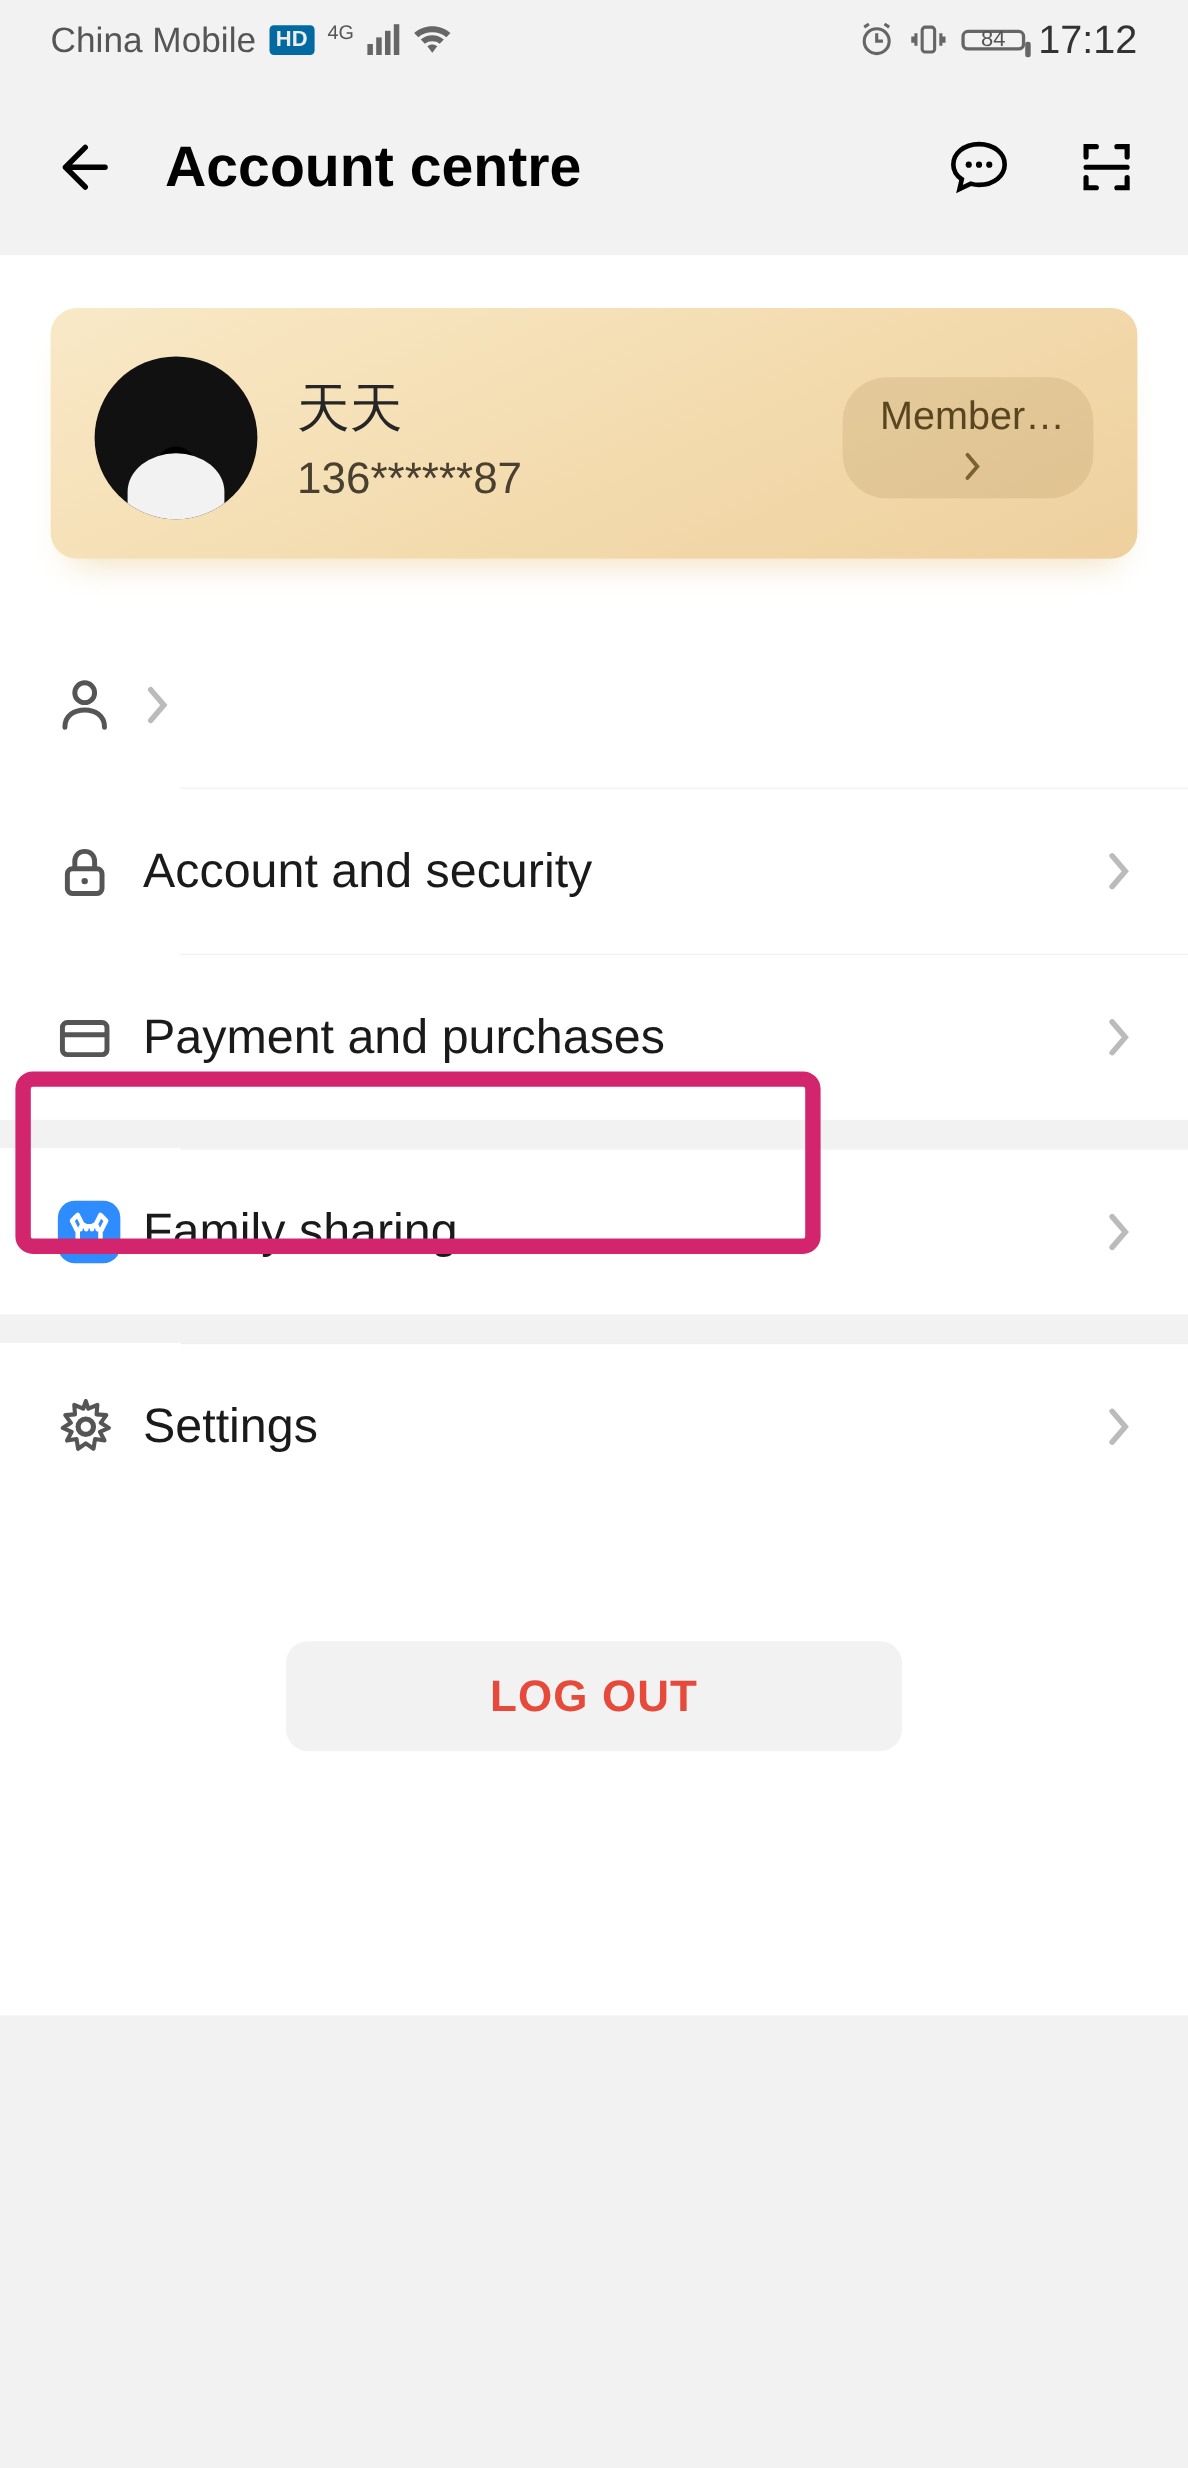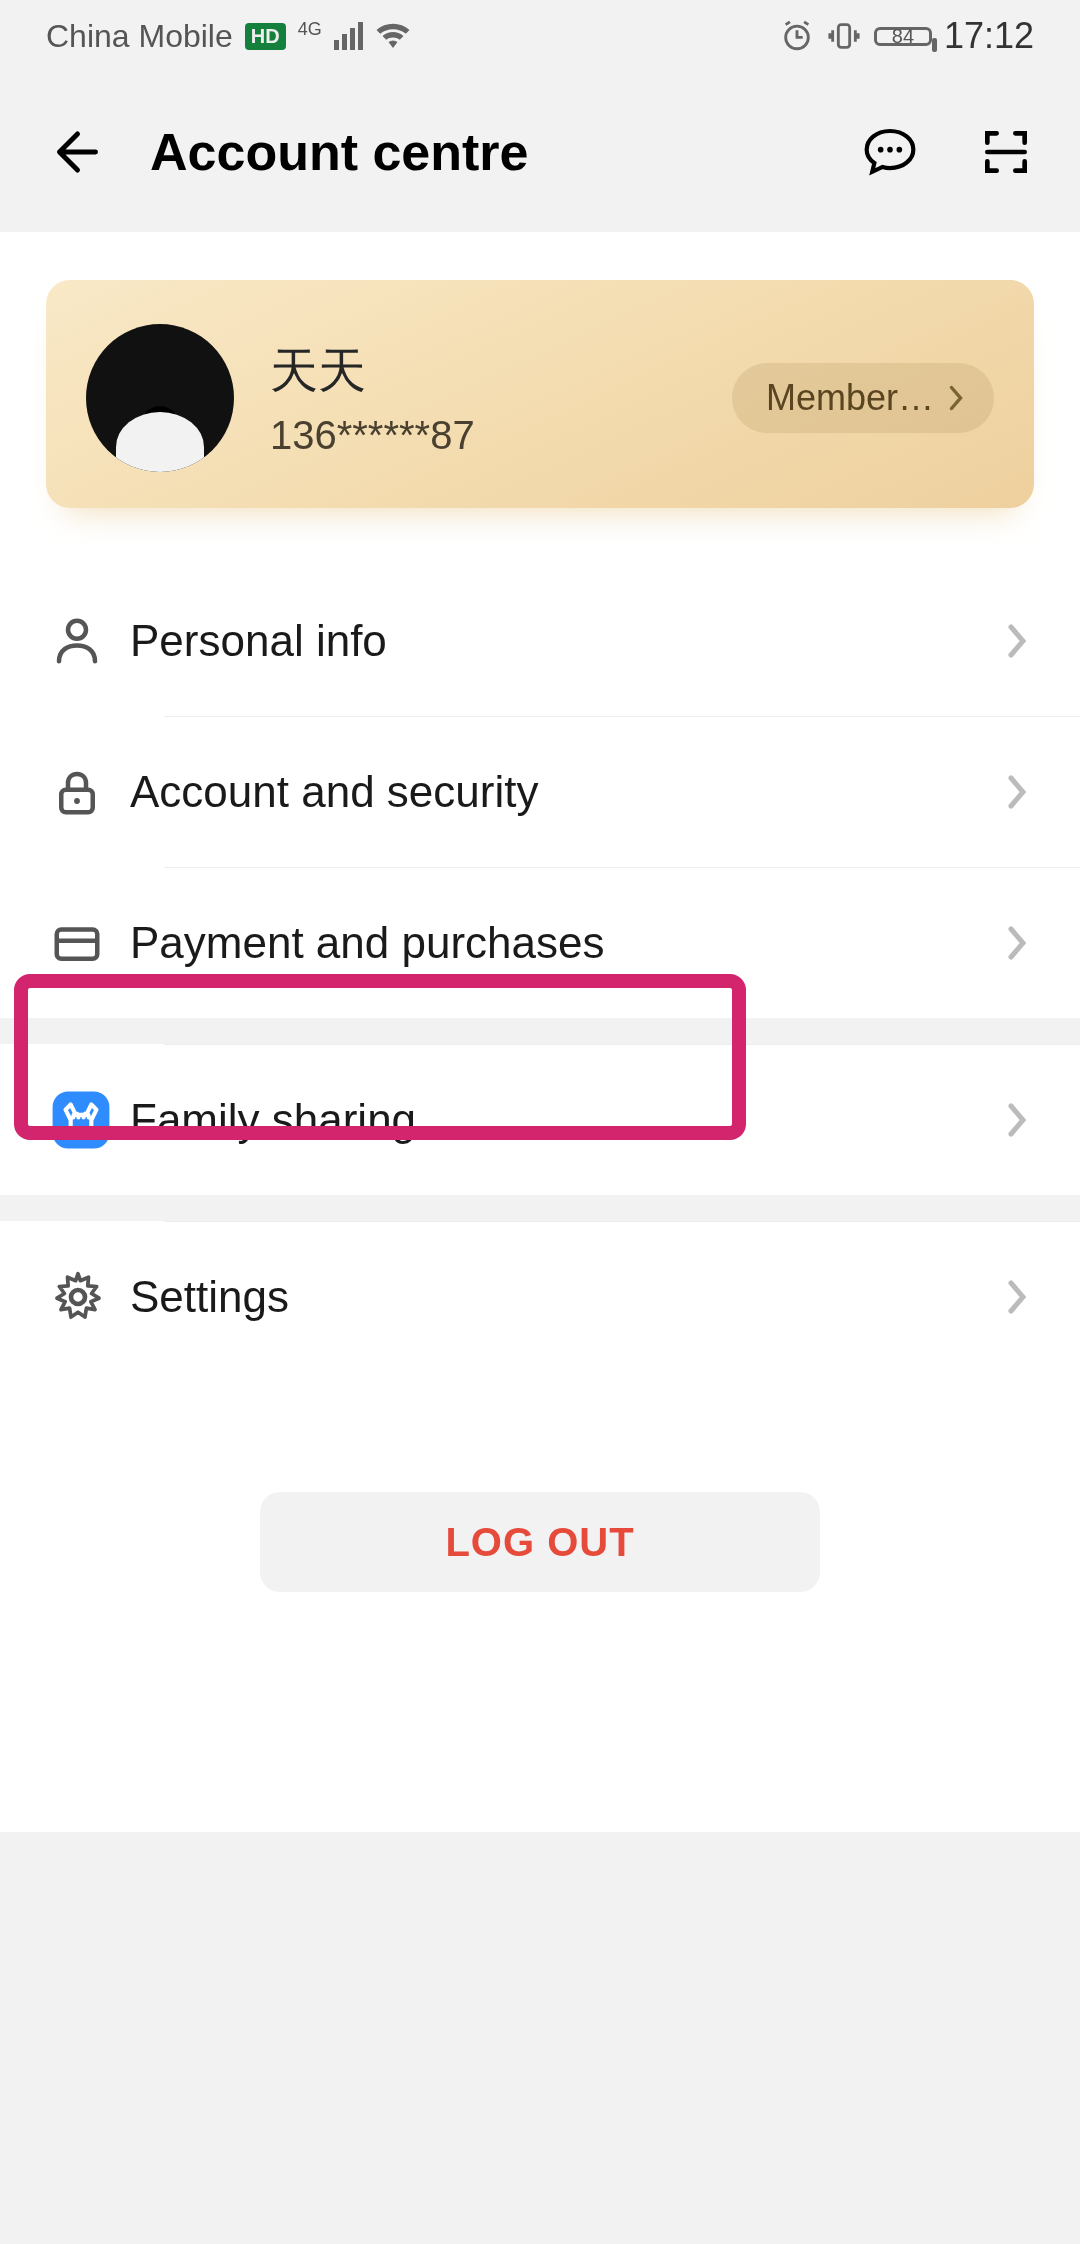--- a/index.html
+++ b/index.html
@@ -14,21 +14,21 @@
   .statusbar {
     height: 72px;
     display: flex;
     align-items: center;
     justify-content: space-between;
     padding: 0 46px 0 46px;
     font-size: 32px;
     color: #555;
   }
   .statusbar .left, .statusbar .right { display: flex; align-items: center; gap: 12px; }
-  .hd-badge { background:#15803d; color:#eee; font-size:20px; font-weight:bold; padding:2px 6px; border-radius:4px; }
+  .hd-badge { background:#0369a1; color:#eee; font-size:20px; font-weight:bold; padding:2px 6px; border-radius:4px; }
   .batt { border:3px solid #666; width:58px; height:19px; border-radius:6px; position:relative; display:flex; align-items:center; justify-content:center; font-size:20px; color:#555; }
   .batt::after { content:""; position:absolute; right:-8px; top:8px; width:5px; height:14px; background:#666; border-radius:2px; }
   .sig { display:flex; align-items:flex-end; gap:3px; }
   .sig span { width:5px; background:#666; }
   .sig span:nth-child(1){height:10px;} .sig span:nth-child(2){height:16px;} .sig span:nth-child(3){height:22px;} .sig span:nth-child(4){height:28px;}
 
   
   .header {
     height: 160px;
     display: flex;
@@ -50,21 +50,21 @@
     padding: 44px 40px 36px 40px;
     box-shadow: 0 22px 32px -20px rgba(230,200,140,0.65);
   }
   .card-top { display:flex; align-items:center; gap: 36px; }
   .avatar { width:148px; height:148px; border-radius:50%; background:#111; position:relative; overflow:hidden; flex-shrink:0;}
   .avatar::after{content:"";position:absolute;bottom:-10px;left:30px;width:88px;height:70px;background:#f2f2f2;border-radius:50% 50% 0 0;}
   .avatar::before{content:"";position:absolute;bottom:30px;left:56px;width:36px;height:36px;background:#000;border-radius:50%;}
   .names { flex:1; }
   .username { font-size: 48px; font-weight: 500; color: #262626; margin-bottom: 10px; }
   .phone { font-size: 40px; color: #4a4030; }
-  .member-btn { background: rgba(160,130,70,0.18); color:#5a4521; font-size:36px; padding: 14px 26px 14px 34px; border-radius: 40px; display:flex; align-items:center; gap:10px; }
+  .member-btn { background: rgba(160,130,70,0.18); color:#5a4521; font-size:36px; padding: 14px 26px 14px 34px; border-radius: 40px; display:flex; align-items:center; gap:10px;flex-direction:column; }
   .card-stats { display:flex; margin-top: 46px; }
   .stat { flex:1; text-align:center; }
   .stat .val { font-size: 46px; font-weight:500; color:#262626; }
   .stat .lab { font-size: 36px; color:#514634; margin-top:6px; }
   .stat-sep { width:2px; height:72px; background: rgba(0,0,0,0.15); align-self:center; }
 
   
   .section { background:#fff; }
   .gap { height: 26px; background:#f2f2f2; }
   .row {
@@ -187,21 +187,20 @@
   </div>
 
   <div class="section section-top">
     <div class="row">
       <span class="icon-slot">
         <svg width="54" height="54" viewBox="0 0 24 24">
               <circle cx="12" cy="7" r="4" fill="none" stroke="#555" stroke-width="2"></circle>
               <path d="M4 21 C4 16 8 14 12 14 C16 14 20 16 20 21" fill="none" stroke="#555" stroke-width="2" stroke-linecap="round"></path>
             </svg>
       </span>
-      <span class="label">Personal info</span>
       <span class="chev">
             <svg width="26" height="40" viewBox="0 0 12 20">
               <path d="M3 3 L9 10 L3 17" stroke="#bbb" stroke-width="2.5" fill="none" stroke-linecap="round"></path>
             </svg>
           </span>
     </div>
     <div class="divider"></div>
     <div class="row">
       <span class="icon-slot">
         <svg width="54" height="54" viewBox="0 0 24 24">

